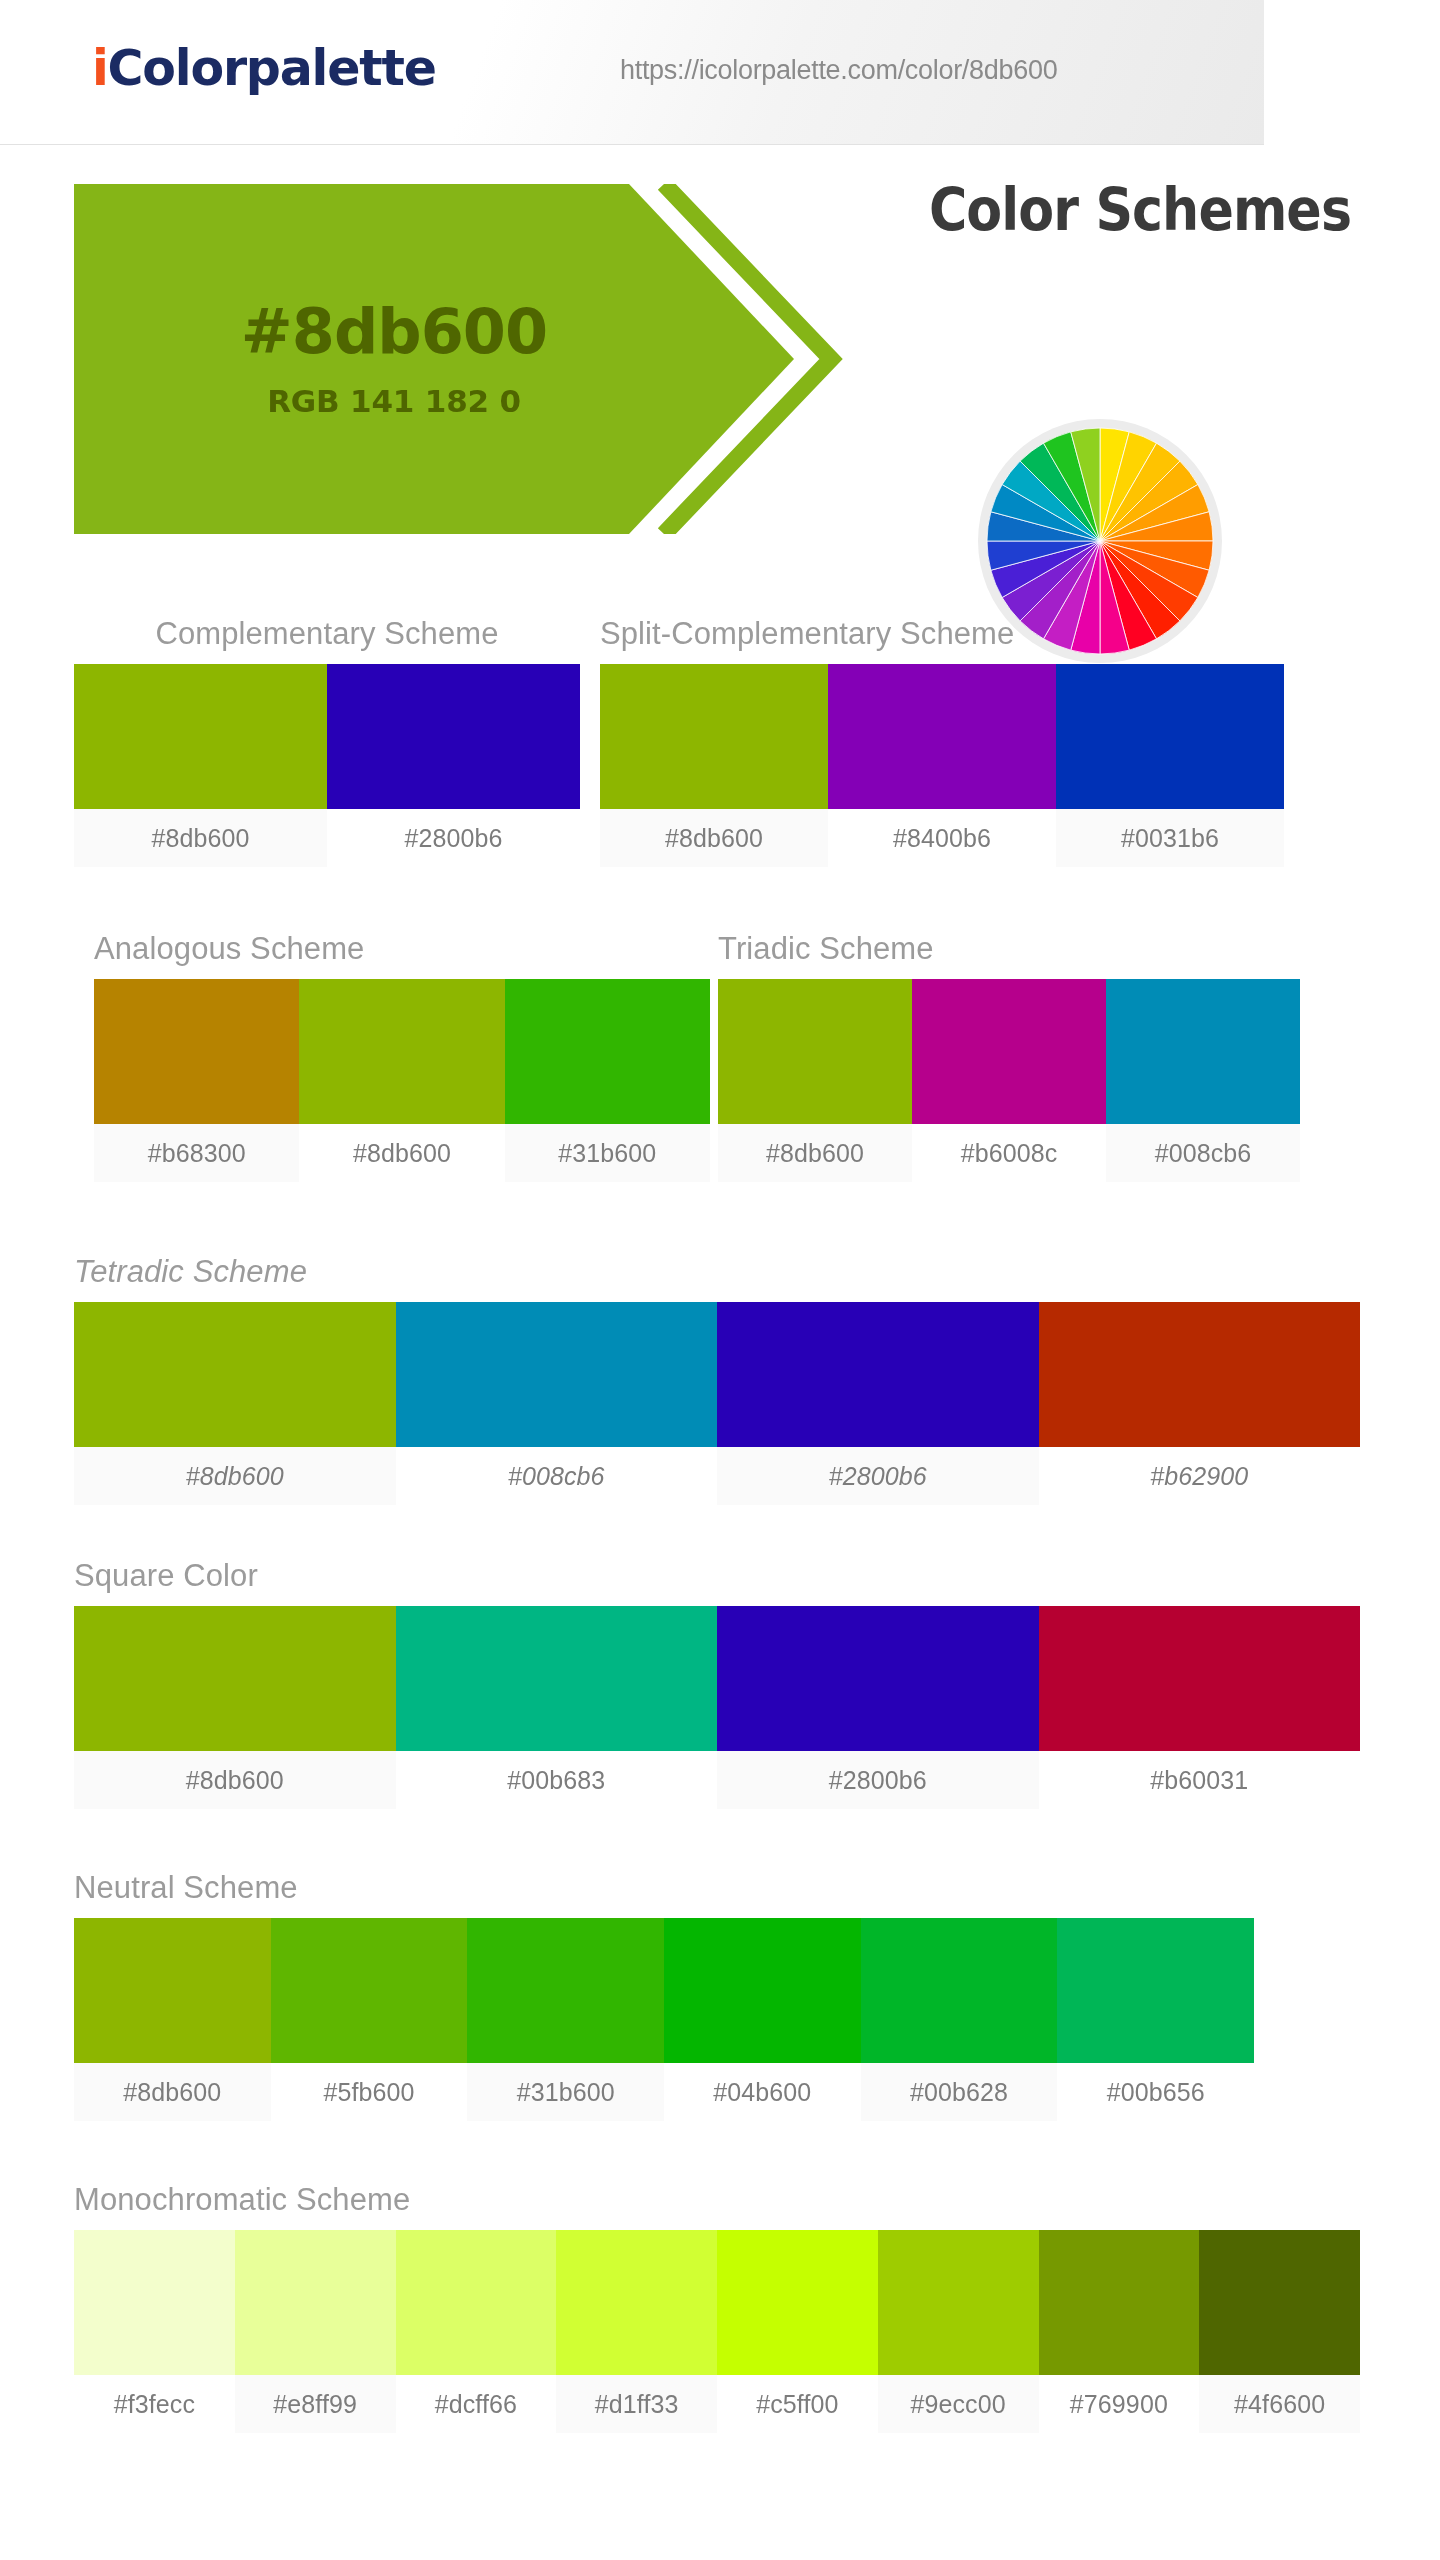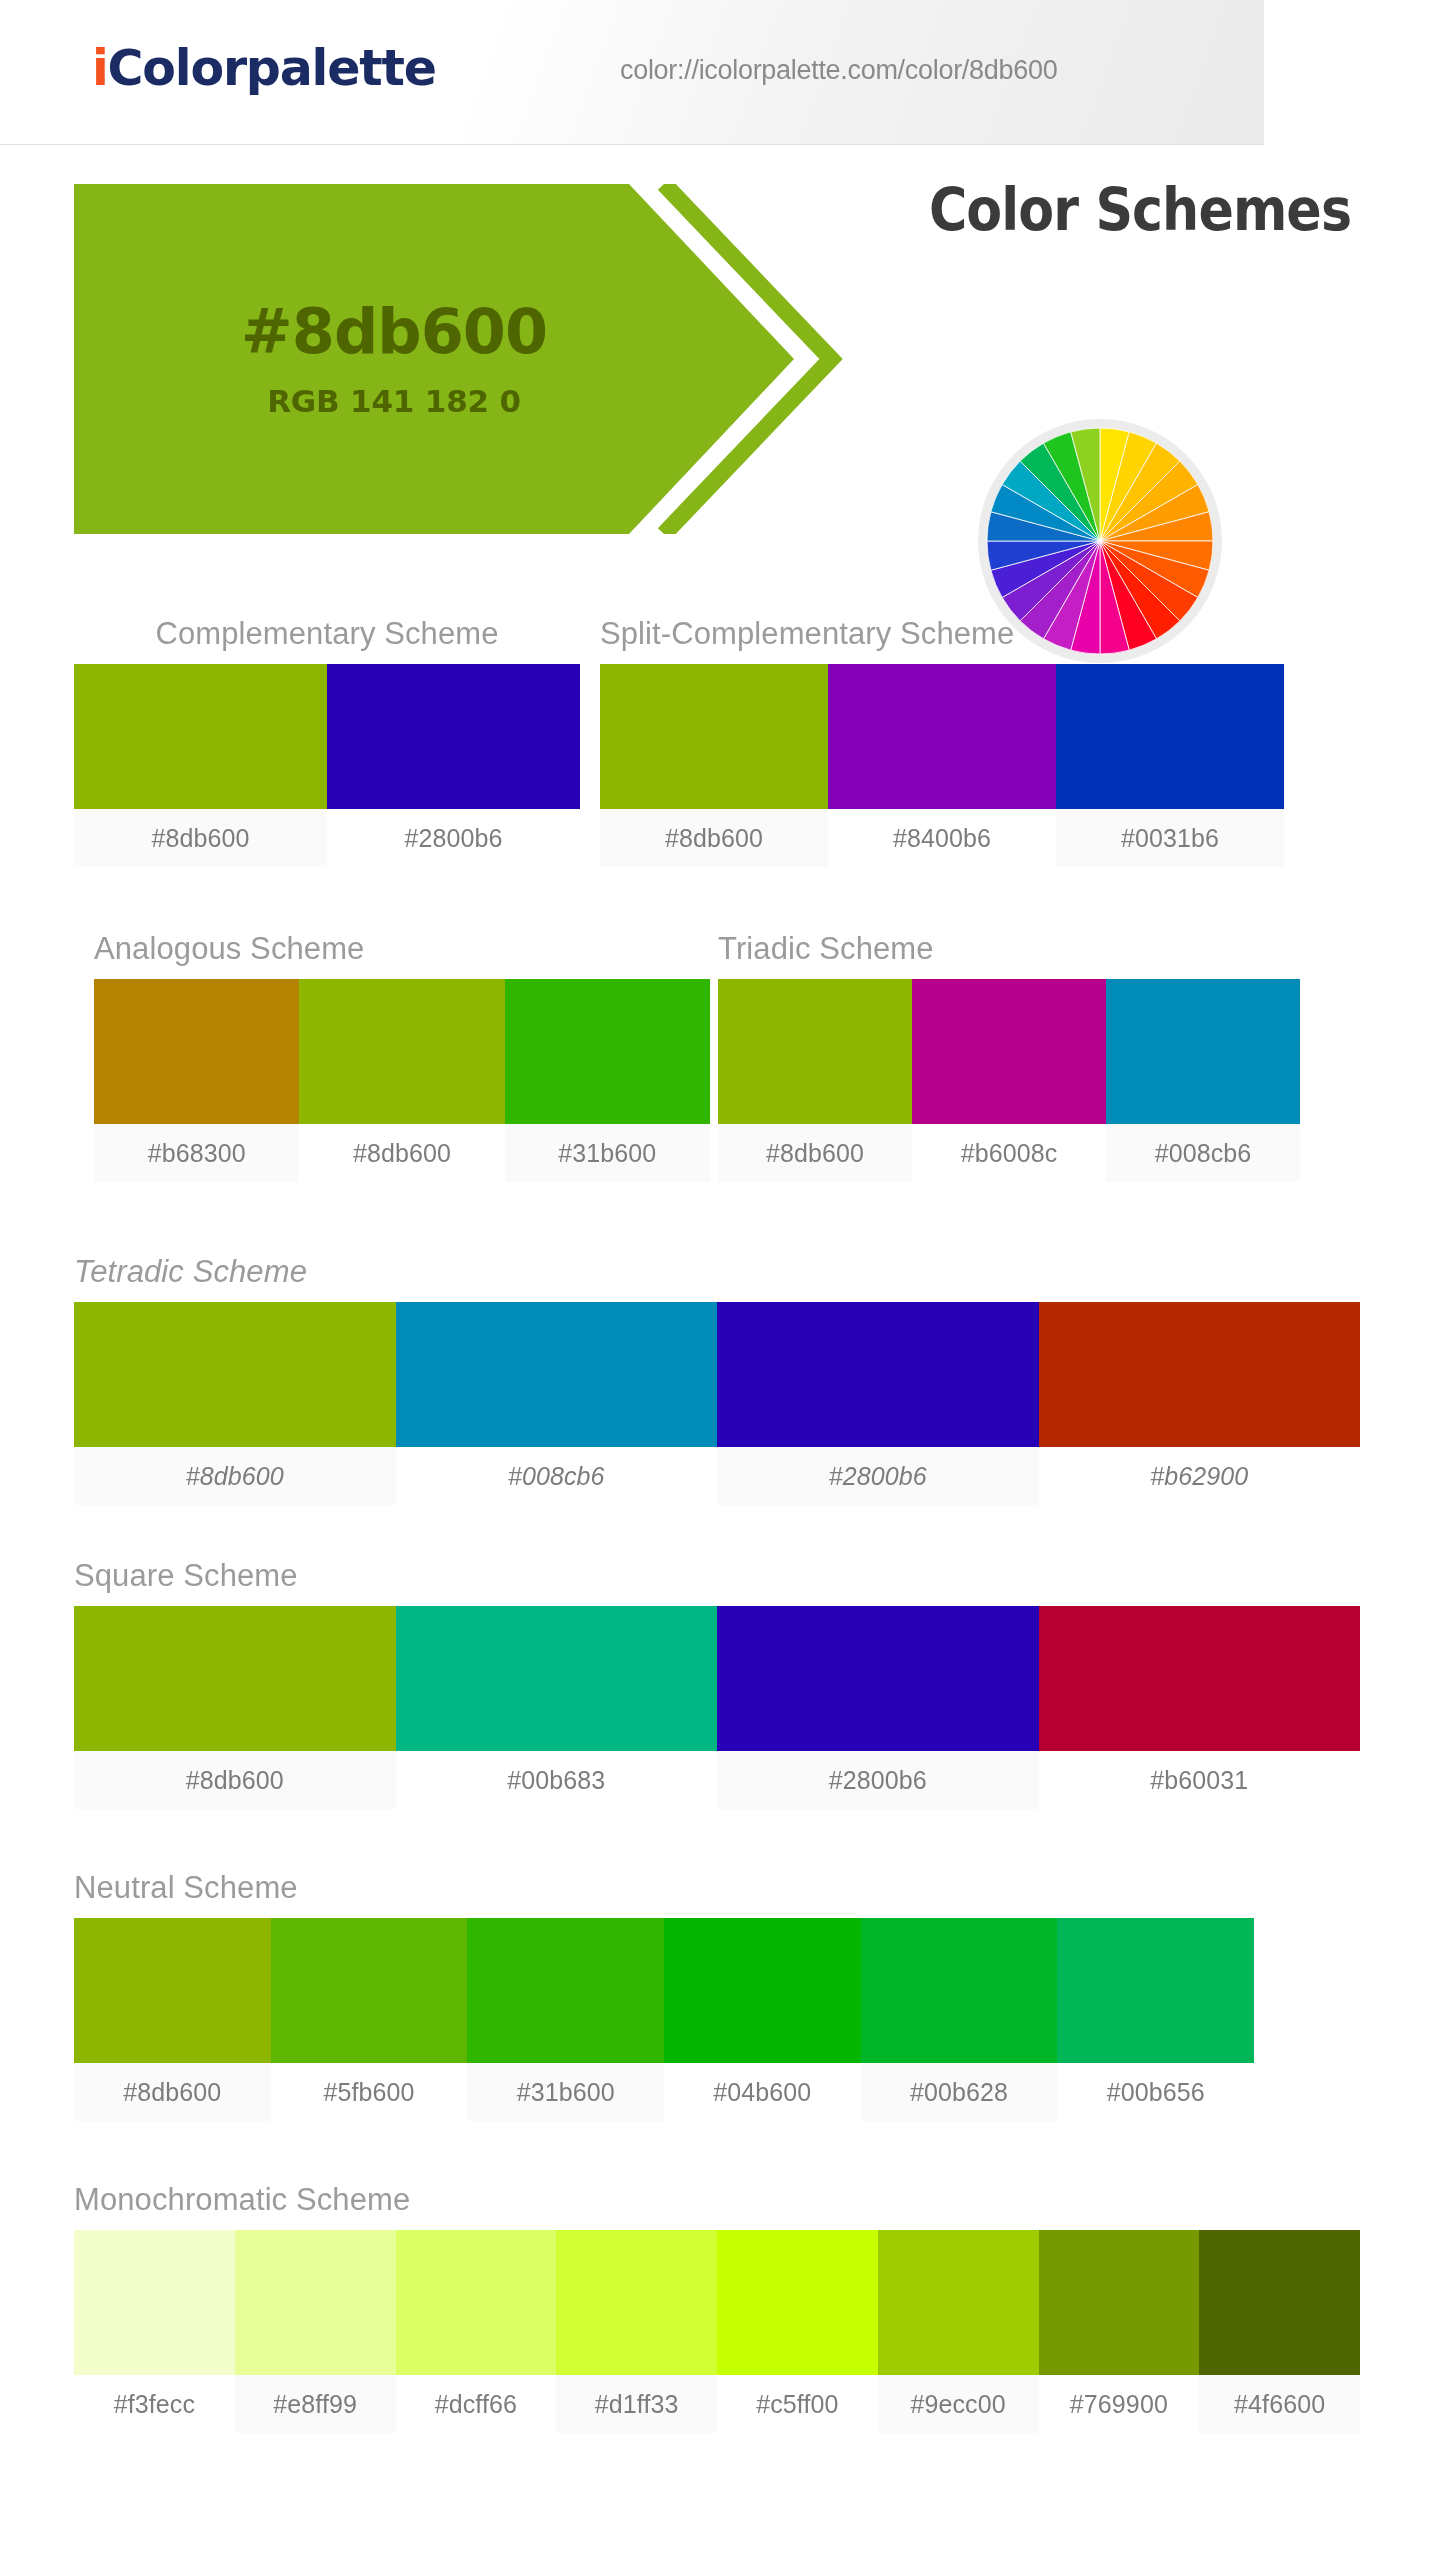--- a/index.html
+++ b/index.html
@@ -152,21 +152,21 @@
   .swatch-label.alt { background: #fafafa; }
   .swatch-label.plain { background: #ffffff; }
 </style>
 </head>
 <body>
 
 <div class="header">
   <div class="logo">
     <span class="logo-i">i</span><span class="logo-rest">Colorpalette</span>
   </div>
-  <div class="site-url">color://icolorpalette.com/color/8db600</div>
+  <div class="site-url">https://icolorpalette.com/color/8db600</div>
 </div>
 
 <div class="hero">
 
   <div class="hero-arrow-wrap">
     <svg width="830" height="350" viewBox="0 0 830 350" xmlns="http://www.w3.org/2000/svg">
       <polygon points="0,0 555,0 720,175 555,350 0,350" fill="#85b517"></polygon>
       <polyline points="590,0 757,175 590,350" fill="none" stroke="#85b517" stroke-width="17"></polyline>
     </svg>
   </div>
@@ -302,21 +302,21 @@
           <div class="swatch-col">
             <div class="swatch-color" style="background: rgb(182, 41, 0);"></div>
             <div class="swatch-label plain">#b62900</div>
           </div>
         </div>
     </div>
   </div>
 
   <div class="scheme-row" style="top:942px;">
     <div class="scheme-block" style="left:74px; top:42px; width:1286px;">
-      <div class="scheme-title">Square Scheme</div>
+      <div class="scheme-title">Square Color</div>
       <div class="swatch-strip">
           <div class="swatch-col">
             <div class="swatch-color" style="background: rgb(141, 182, 0);"></div>
             <div class="swatch-label alt">#8db600</div>
           </div>
           <div class="swatch-col">
             <div class="swatch-color" style="background: rgb(0, 182, 131);"></div>
             <div class="swatch-label plain">#00b683</div>
           </div>
           <div class="swatch-col">

